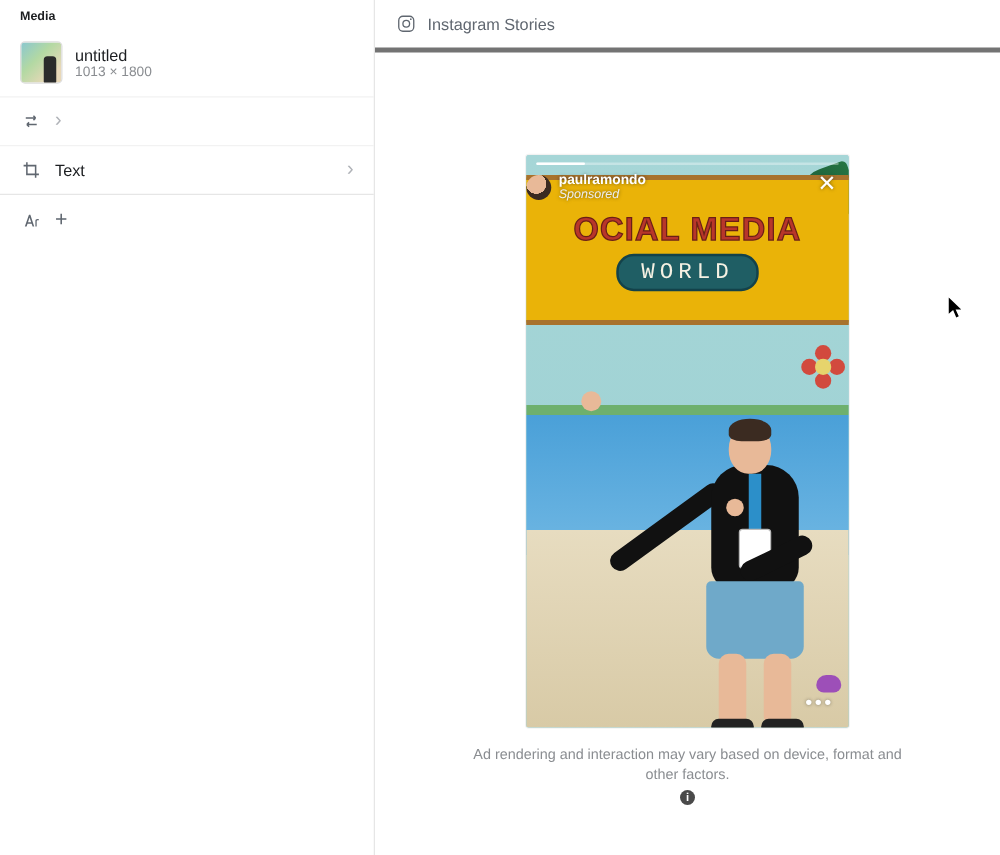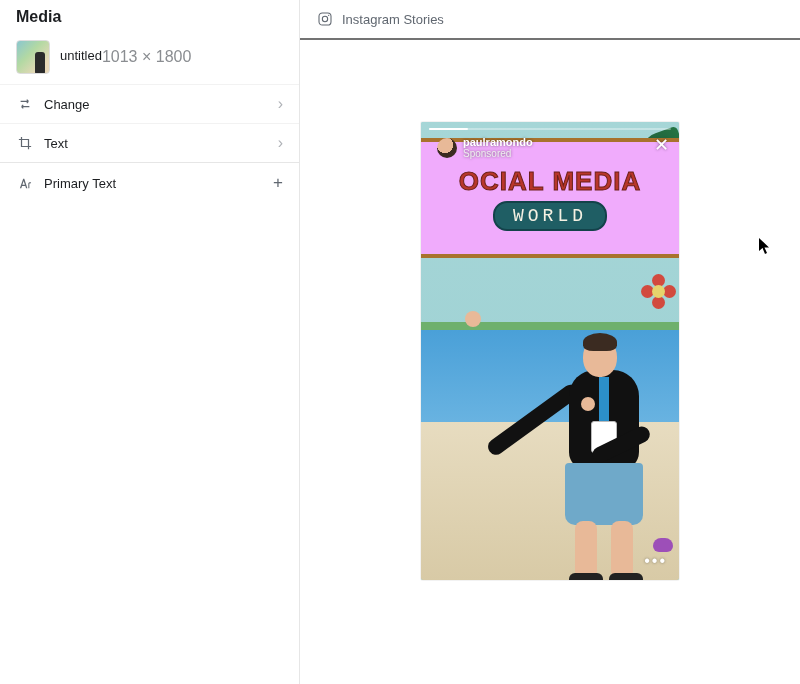--- a/index.html
+++ b/index.html
@@ -17,21 +17,21 @@
       width: 300px;
       border-right: 1px solid #e6e6e6;
       display: flex;
       flex-direction: column;
     }
     .section {
       border-bottom: 1px solid #e6e6e6;
     }
     .section-header {
       font-weight: 600;
-      font-size: 16px;
+      font-size: 10px;
       padding: 8px 16px 6px;
     }
     .media-row {
       display: flex;
       align-items: center;
       padding: 8px 16px 10px;
       gap: 10px;
     }
     .thumb {
       width: 34px;
@@ -43,23 +43,23 @@
       border: 1px solid #ddd;
     }
     .thumb::after{
       content:"";
       position:absolute;
       left:55%; top:35%;
       width:10px; height:22px;
       background:#2b2b2b;
       border-radius:3px 3px 2px 2px;
     }
-    .media-meta { display:flex; flex-direction:row; }
+    .media-meta { display:flex; flex-direction:column; }
     .media-title { font-size: 13px; color:#1c1e21; }
-    .media-dims { font-size: 16px; color: #8a8d91; }
+    .media-dims { font-size: 11px; color: #8a8d91; }
     .list-row {
       display: flex;
       align-items: center;
       padding: 10px 16px;
       cursor: pointer;
       gap: 10px;
       border-top: 1px solid #f2f2f2;
     }
     .list-row .icon {
       width: 18px; height: 18px;
@@ -74,21 +74,21 @@
       flex:1;
       display:flex;
       flex-direction:column;
       background:#fff;
     }
     .preview-header {
       display:flex;
       align-items:center;
       gap:8px;
       padding:10px 16px;
-      border-bottom:2px solid #737373;
+      border-bottom:4px solid #737373;
       color:#606770;
       font-size:13px;
     }
     .preview-header .icon{ width:18px; height:18px; display:flex;align-items:center;justify-content:center;}
     .preview-body{
       flex:1;
       display:flex;
       flex-direction:column;
       align-items:center;
       justify-content:flex-start;
@@ -100,21 +100,21 @@
       border-radius:2px;
       background:#9fd2d6;
       position:relative;
       overflow:hidden;
       box-shadow:0 0 0 1px rgba(0,0,0,.05);
     }
     
     .story-sky{ position:absolute; inset:0; background:linear-gradient(#a6d6d7,#9cd0d3); }
     .story-board{
       position:absolute; top:16px; left:-14px; right:-14px; height:120px;
-      background:#f0abfc;
+      background:#eab308;
       border-radius:12px;
       border:4px solid #a8722d;
       display:flex; flex-direction:column; align-items:center; justify-content:center;
       gap:2px;
     }
     .board-line1{
       font-family:"Arial Black",Impact,sans-serif;
       font-weight:900; font-size:26px; letter-spacing:1px;
       color:#b8362a;
       -webkit-text-stroke:1px #6a1f17;
@@ -231,29 +231,29 @@
 
     .story-progress{
       position:absolute; top:6px; left:8px; right:8px; height:2px;
       background:rgba(255,255,255,.35); border-radius:2px;
     }
     .story-progress::after{
       content:""; position:absolute; left:0; top:0; bottom:0; width:16%;
       background:#fff; border-radius:2px;
     }
     .story-user{
-      position:absolute; top:14px; left:16px;
+      position:absolute; top:14px; left:0;
       display:flex; align-items:center; gap:6px;
     }
     .story-avatar{
       width:20px; height:20px; border-radius:50%;
       background:radial-gradient(circle at 40% 35%, #e8b998 0 45%, #3b2b21 46% 100%);
     }
     .story-username{ color:#fff; font-size:11px; font-weight:600; text-shadow:0 0 3px rgba(0,0,0,.5);}
-    .story-sponsored{ color:#eee; font-size:10px; text-shadow:0 0 3px rgba(0,0,0,.5);}
+    .story-sponsored{ color:#eee; font-size:10px; text-shadow:0 0 3px rgba(0,0,0,.5);font-style:italic;}
     .story-usercol{ display:flex; flex-direction:column; line-height:1.1;}
     .story-close{
       position:absolute; top:14px; right:10px;
       color:#fff; font-size:18px; line-height:1;
       text-shadow:0 0 3px rgba(0,0,0,.5);
       cursor:pointer;
     }
     .story-more{
       position:absolute; bottom:10px; right:12px;
       color:#fff; font-size:16px; letter-spacing:2px;
@@ -311,21 +311,20 @@
       </div>
     </div>
 
     <div class="list-row">
       <span class="icon">
         <svg viewBox="0 0 16 16" width="14" height="14" fill="none" stroke="currentColor" stroke-width="1.4">
           <path d="M3 5h9M12 5l-2-2M12 5l-2 2"></path>
           <path d="M13 11H4M4 11l2-2M4 11l2 2"></path>
         </svg>
       </span>
-      <span class="label">Change</span>
       <span class="trail">›</span>
     </div>
 
     <div class="list-row">
       <span class="icon">
         <svg viewBox="0 0 16 16" width="14" height="14" fill="none" stroke="currentColor" stroke-width="1.4">
           <path d="M4 1v11h11"></path>
           <path d="M1 4h11v11"></path>
         </svg>
       </span>
@@ -335,21 +334,20 @@
   </div>
 
   <div class="section text-section" style="border-bottom:none">
 
     <div class="list-row" style="border-top:none">
       <span class="icon">
         <svg viewBox="0 0 16 16" width="15" height="15" fill="currentColor">
           <path d="M2 13 5.5 3h1.2L10 13H8.6l-.8-2.4H4.3L3.5 13H2zm2.7-3.6h2.7L6 5.4 4.7 9.4zM11 13V8.2c0-1 .7-1.6 1.8-1.6.5 0 .9.1 1.2.3l-.3 1c-.2-.1-.5-.2-.8-.2-.5 0-.8.3-.8.8V13H11z"></path>
         </svg>
       </span>
-      <span class="label">Primary Text</span>
       <span class="trail" style="font-size:17px;color:#606770;">+</span>
     </div>
   </div>
 
 </div>
 
 <div class="preview-pane">
 
   <div class="preview-header">
     <span class="icon">
@@ -403,19 +401,23 @@
         <div class="story-avatar"></div>
         <div class="story-usercol">
           <span class="story-username">paulramondo</span>
           <span class="story-sponsored">Sponsored</span>
         </div>
       </div>
       <div class="story-close">✕</div>
       <div class="story-more">•••</div>
     </div>
 
+    <div class="disclaimer">
+      <span>Ad rendering and interaction may vary based on device, format and other factors.</span>
+      <span class="info-dot">i</span>
+    </div>
 
   </div>
 </div>
 
 <svg class="cursor" viewBox="0 0 14 18">
   <path d="M1 1 L1 14 L4.5 11 L7 17 L9 16 L6.5 10.5 L11 10.5 Z" fill="#000"></path>
 </svg>
 
 </body></html>

